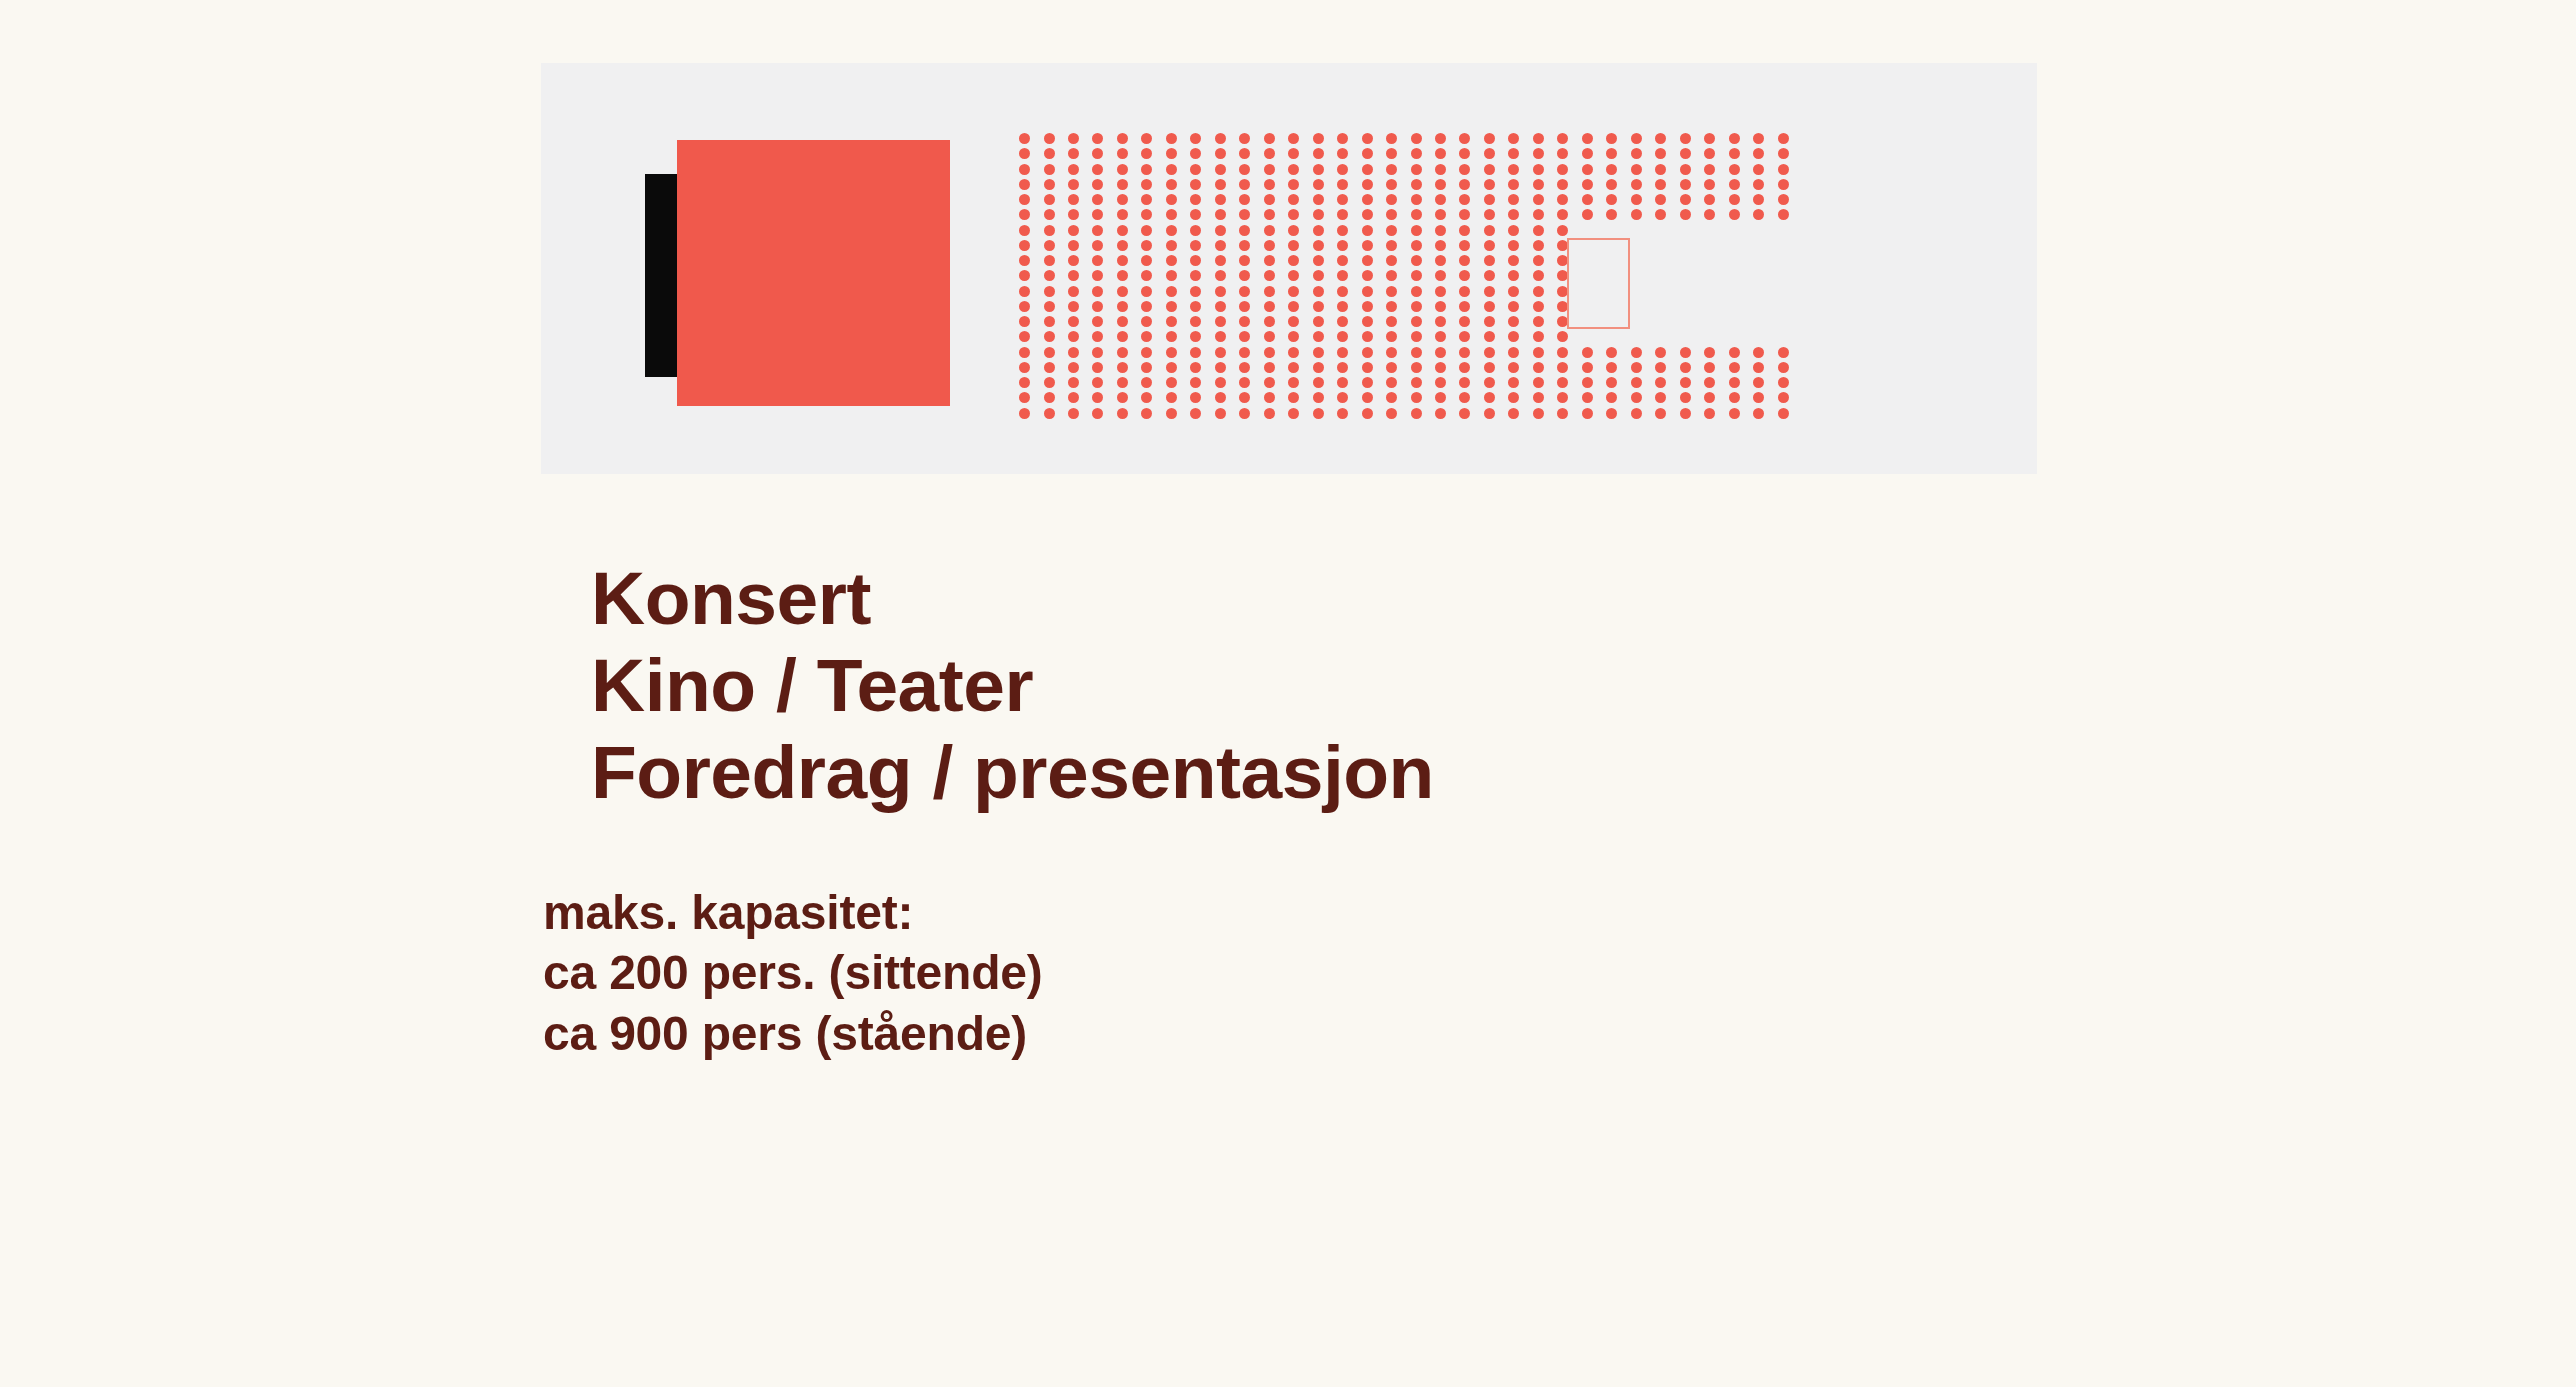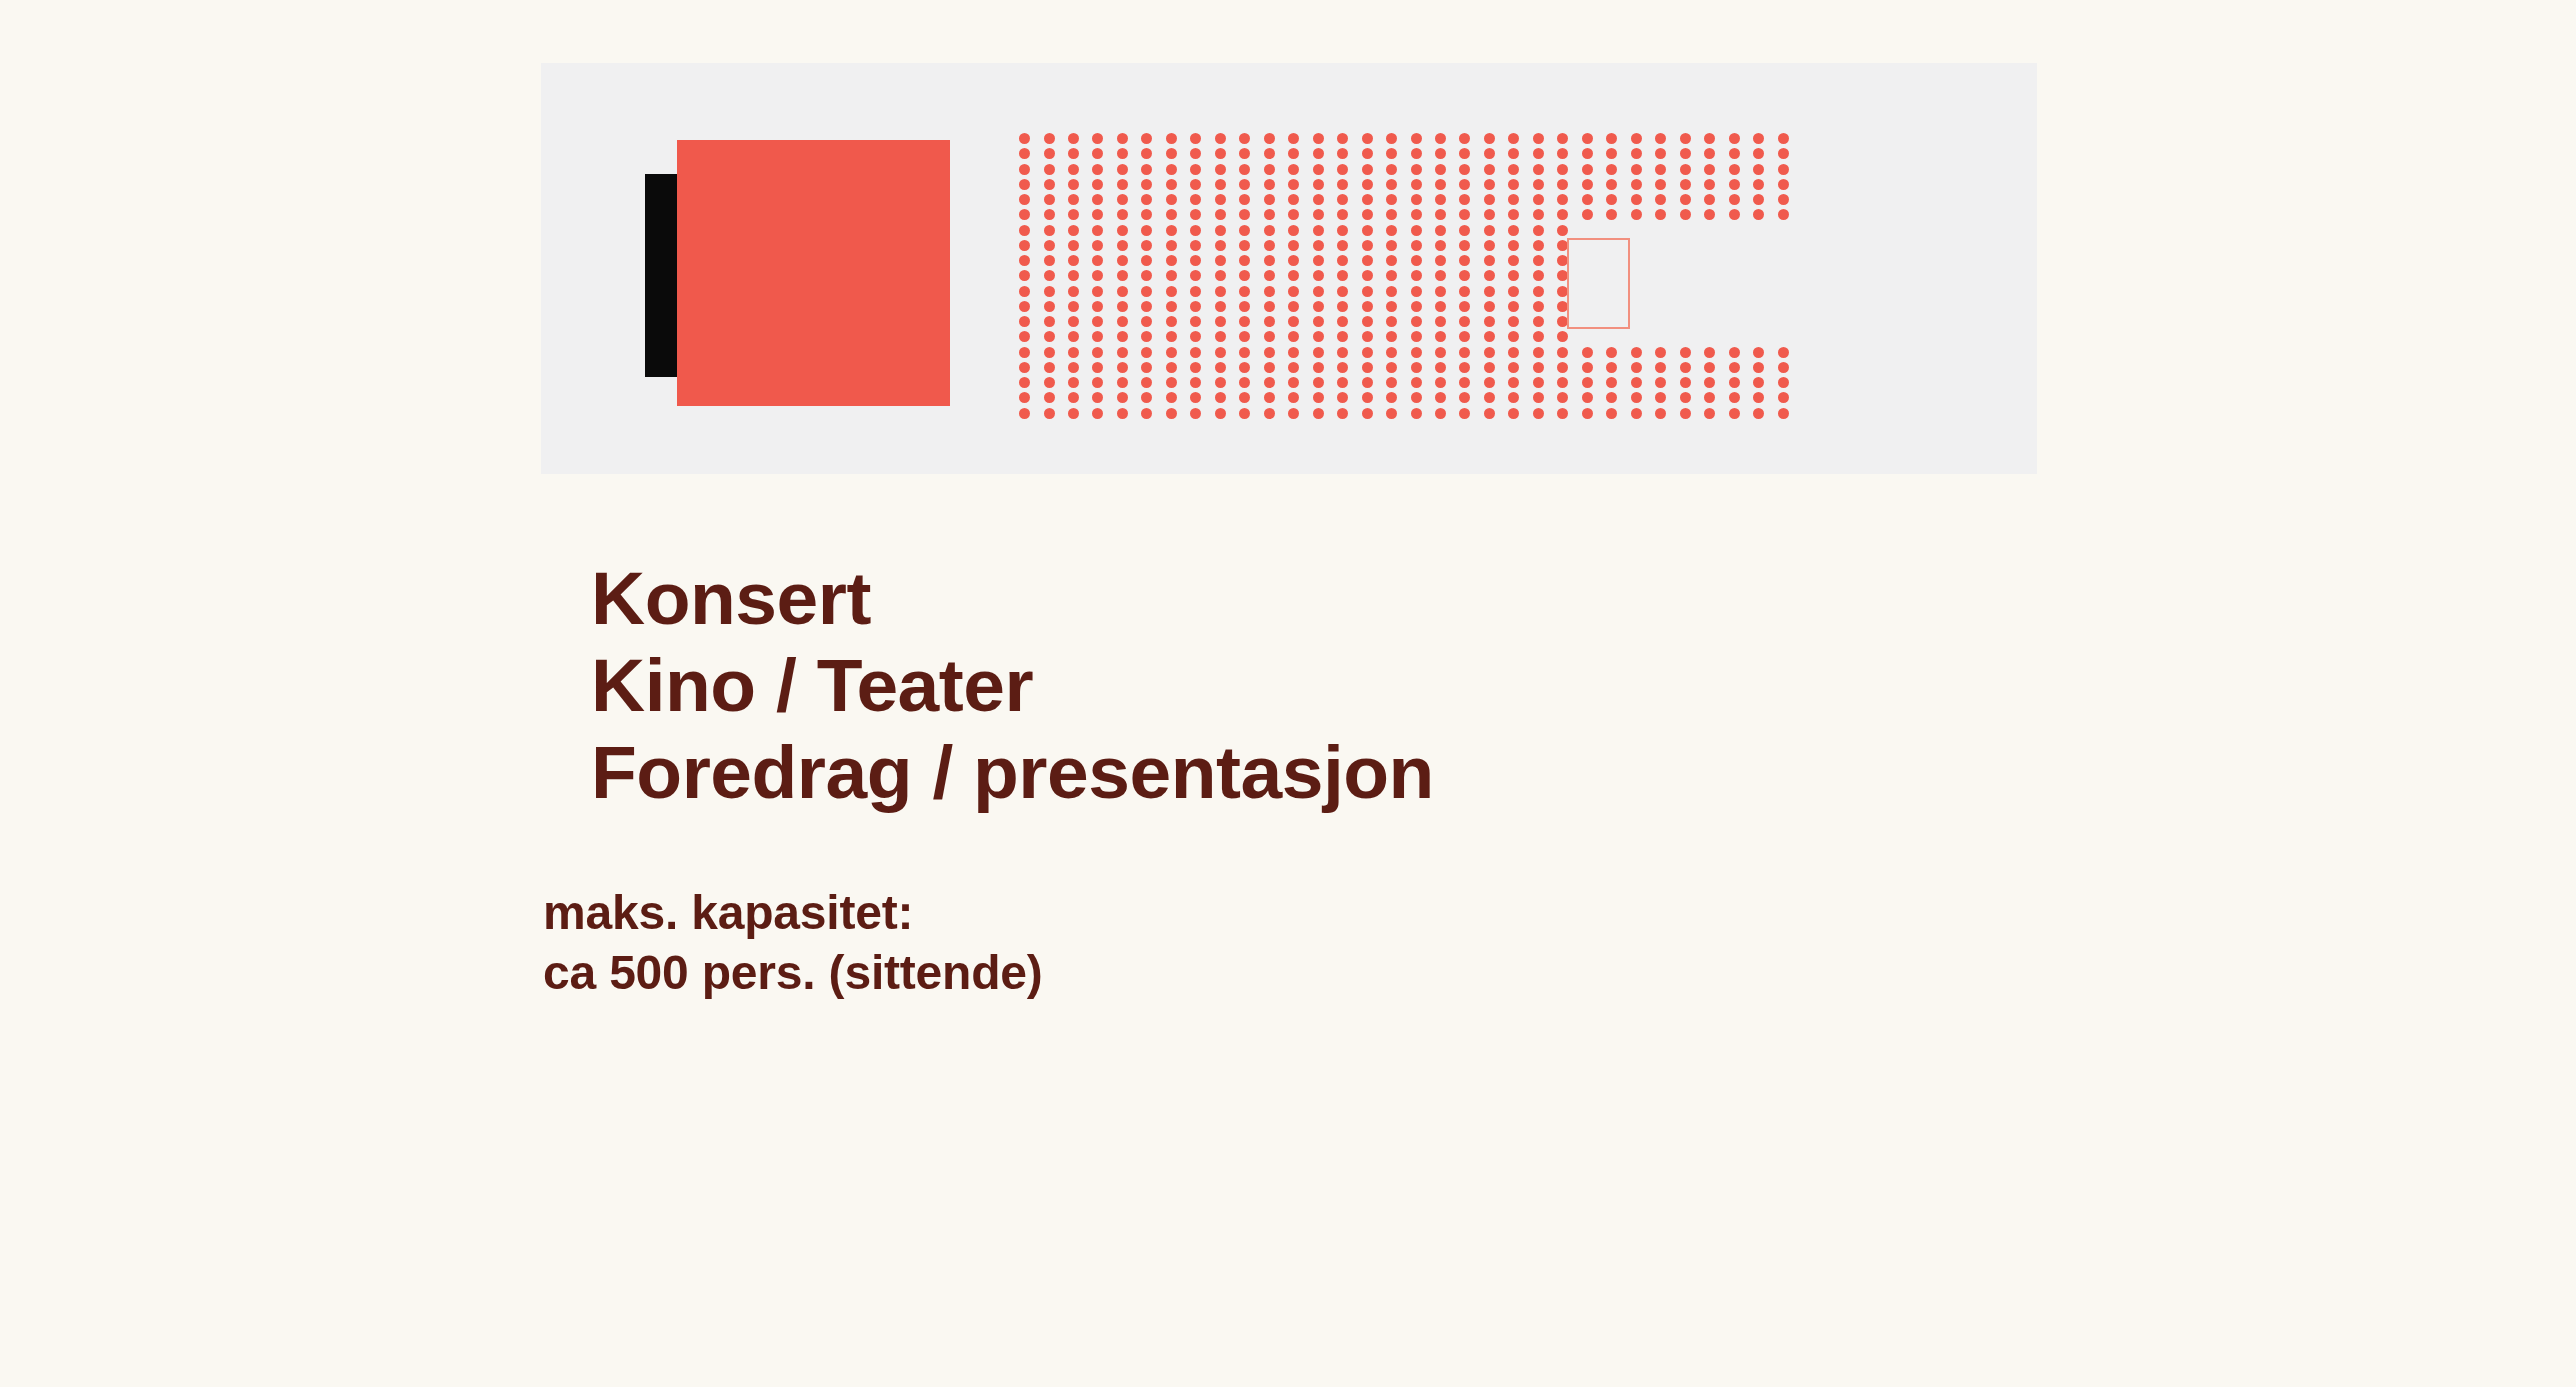--- a/index.html
+++ b/index.html
@@ -657,17 +657,18 @@
 <div class="text-wrap">
 
   <div class="headings">
     <div class="line">Konsert</div>
     <div class="line">Kino / Teater</div>
     <div class="line">Foredrag / presentasjon</div>
   </div>
 
   <div class="capacity">
     <div class="line">maks. kapasitet:</div>
-    <div class="line">ca 500 pers. (sittende)</div>
+    <div class="line">ca 200 pers. (sittende)</div>
+    <div class="line">ca 900 pers (stående)</div>
   </div>
 
 </div>
 
 
 </body></html>

